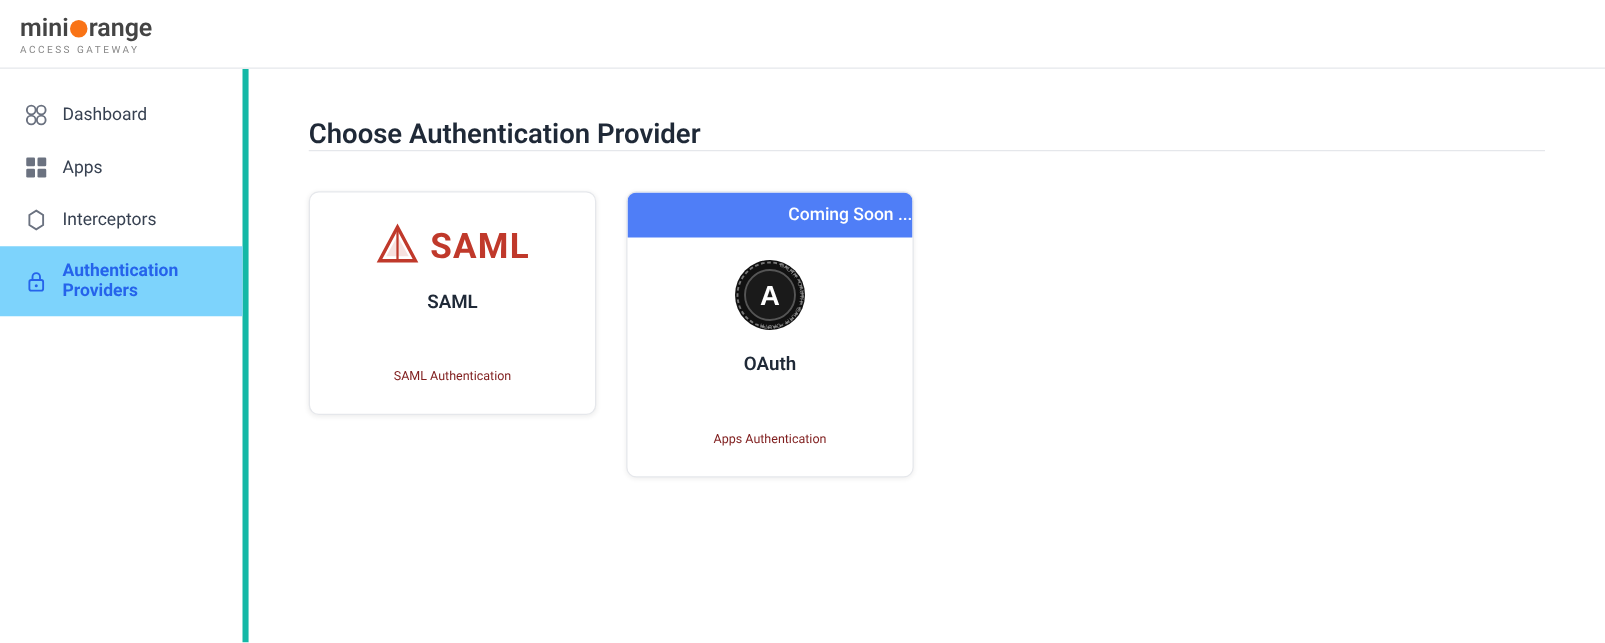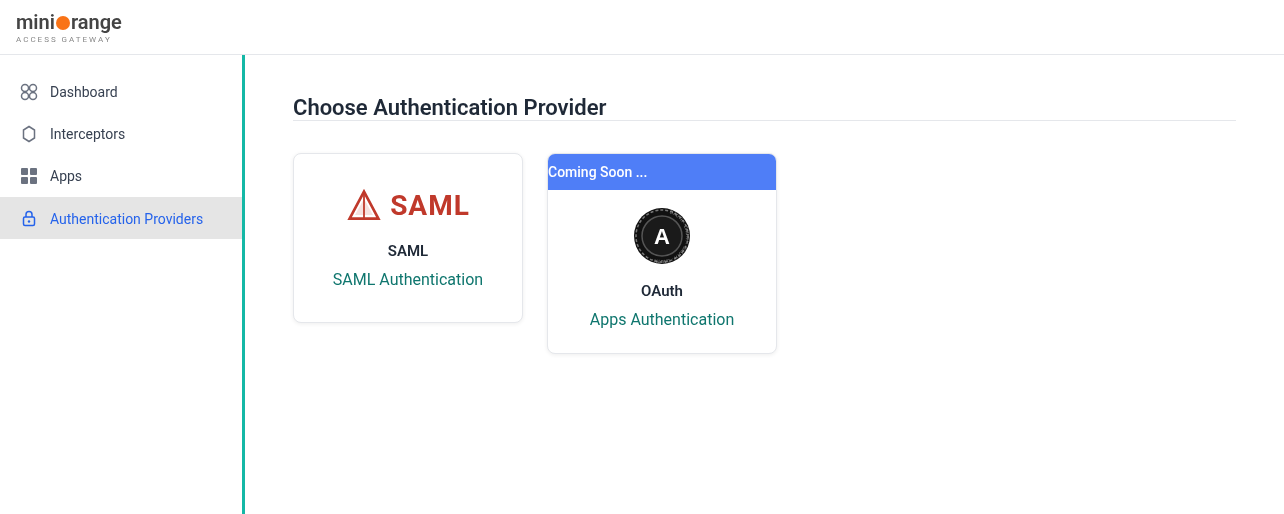--- a/index.html
+++ b/index.html
@@ -50,42 +50,41 @@
 
     
     .layout {
       display: flex;
       flex: 1;
       overflow: hidden;
     }
 
     
     .sidebar {
-      width: 245px;
+      width: 199px;
       background: #fff;
-      border-right: 3px solid #14b8a6;
+      border-right: 5px solid #14b8a6;
       flex-shrink: 0;
       padding-top: 16px;
     }
     .sidebar-item {
       display: flex;
       align-items: center;
       padding: 12px 20px;
       cursor: pointer;
       font-size: 14px;
       color: #374151;
       gap: 12px;
       border-radius: 0;
       transition: background 0.15s;
     }
     .sidebar-item.active {
-      background: #e5e5e5;
+      background: #7dd3fc;
       color: #2563eb;
-      font-weight: 400;
-      align-items: flex-end;
+      font-weight: 700;
     }
     .sidebar-icon {
       width: 18px;
       height: 18px;
       display: flex;
       align-items: center;
       justify-content: center;
       flex-shrink: 0;
     }
 
@@ -132,42 +131,43 @@
     }
     .provider-card .coming-soon-banner {
       position: absolute;
       top: 0;
       left: 0;
       right: 0;
       background: #4f7ef7;
       color: #fff;
       font-size: 14px;
       font-weight: 500;
-      text-align: left;
+      text-align: right;
       padding: 10px 0;
     }
     .card-body {
       display: flex;
       flex-direction: column;
       align-items: center;
       justify-content: center;
       gap: 10px;
     }
     .provider-card.has-banner .card-body {
       margin-top: 30px;
     }
     .card-name {
       font-size: 15px;
       font-weight: 600;
       color: #1f2937;
       margin-top: 8px;
     }
     .card-desc {
-      font-size: 16px;
-      color: #0f766e;
+      font-size: 10px;
+      color: #7f1d1d;
+      margin-top: 36px;
     }
 
     
     .saml-logo {
       display: flex;
       align-items: center;
       gap: 8px;
     }
     .saml-triangle {
       width: 36px;
@@ -216,36 +216,36 @@
           <circle cx="5" cy="13" r="3.5" stroke="#6b7280" stroke-width="1.5" fill="none"></circle>
           <circle cx="13" cy="13" r="3.5" stroke="#6b7280" stroke-width="1.5" fill="none"></circle>
         </svg>
       </span>
       <span>Dashboard</span>
     </div>
 
     <div class="sidebar-item">
       <span class="sidebar-icon">
         <svg width="18" height="18" viewBox="0 0 18 18" fill="none">
-          <path d="M9 1.5L14.5 5v8L9 16.5 3.5 13V5L9 1.5z" stroke="#6b7280" stroke-width="1.5" fill="none"></path>
-        </svg>
-      </span>
-      <span>Interceptors</span>
-    </div>
-
-    <div class="sidebar-item">
-      <span class="sidebar-icon">
-        <svg width="18" height="18" viewBox="0 0 18 18" fill="none">
           <rect x="1" y="1" width="7" height="7" rx="1" fill="#6b7280"></rect>
           <rect x="10" y="1" width="7" height="7" rx="1" fill="#6b7280"></rect>
           <rect x="1" y="10" width="7" height="7" rx="1" fill="#6b7280"></rect>
           <rect x="10" y="10" width="7" height="7" rx="1" fill="#6b7280"></rect>
         </svg>
       </span>
       <span>Apps</span>
+    </div>
+
+    <div class="sidebar-item">
+      <span class="sidebar-icon">
+        <svg width="18" height="18" viewBox="0 0 18 18" fill="none">
+          <path d="M9 1.5L14.5 5v8L9 16.5 3.5 13V5L9 1.5z" stroke="#6b7280" stroke-width="1.5" fill="none"></path>
+        </svg>
+      </span>
+      <span>Interceptors</span>
     </div>
 
     <div class="sidebar-item active">
       <span class="sidebar-icon">
         <svg width="18" height="18" viewBox="0 0 18 18" fill="none">
           <rect x="3.5" y="8" width="11" height="8.5" rx="1.5" stroke="#2563eb" stroke-width="1.5" fill="none"></rect>
           <path d="M6 8V5.5a3 3 0 016 0V8" stroke="#2563eb" stroke-width="1.5" fill="none"></path>
           <circle cx="9" cy="12.5" r="1.2" fill="#2563eb"></circle>
         </svg>
       </span>

